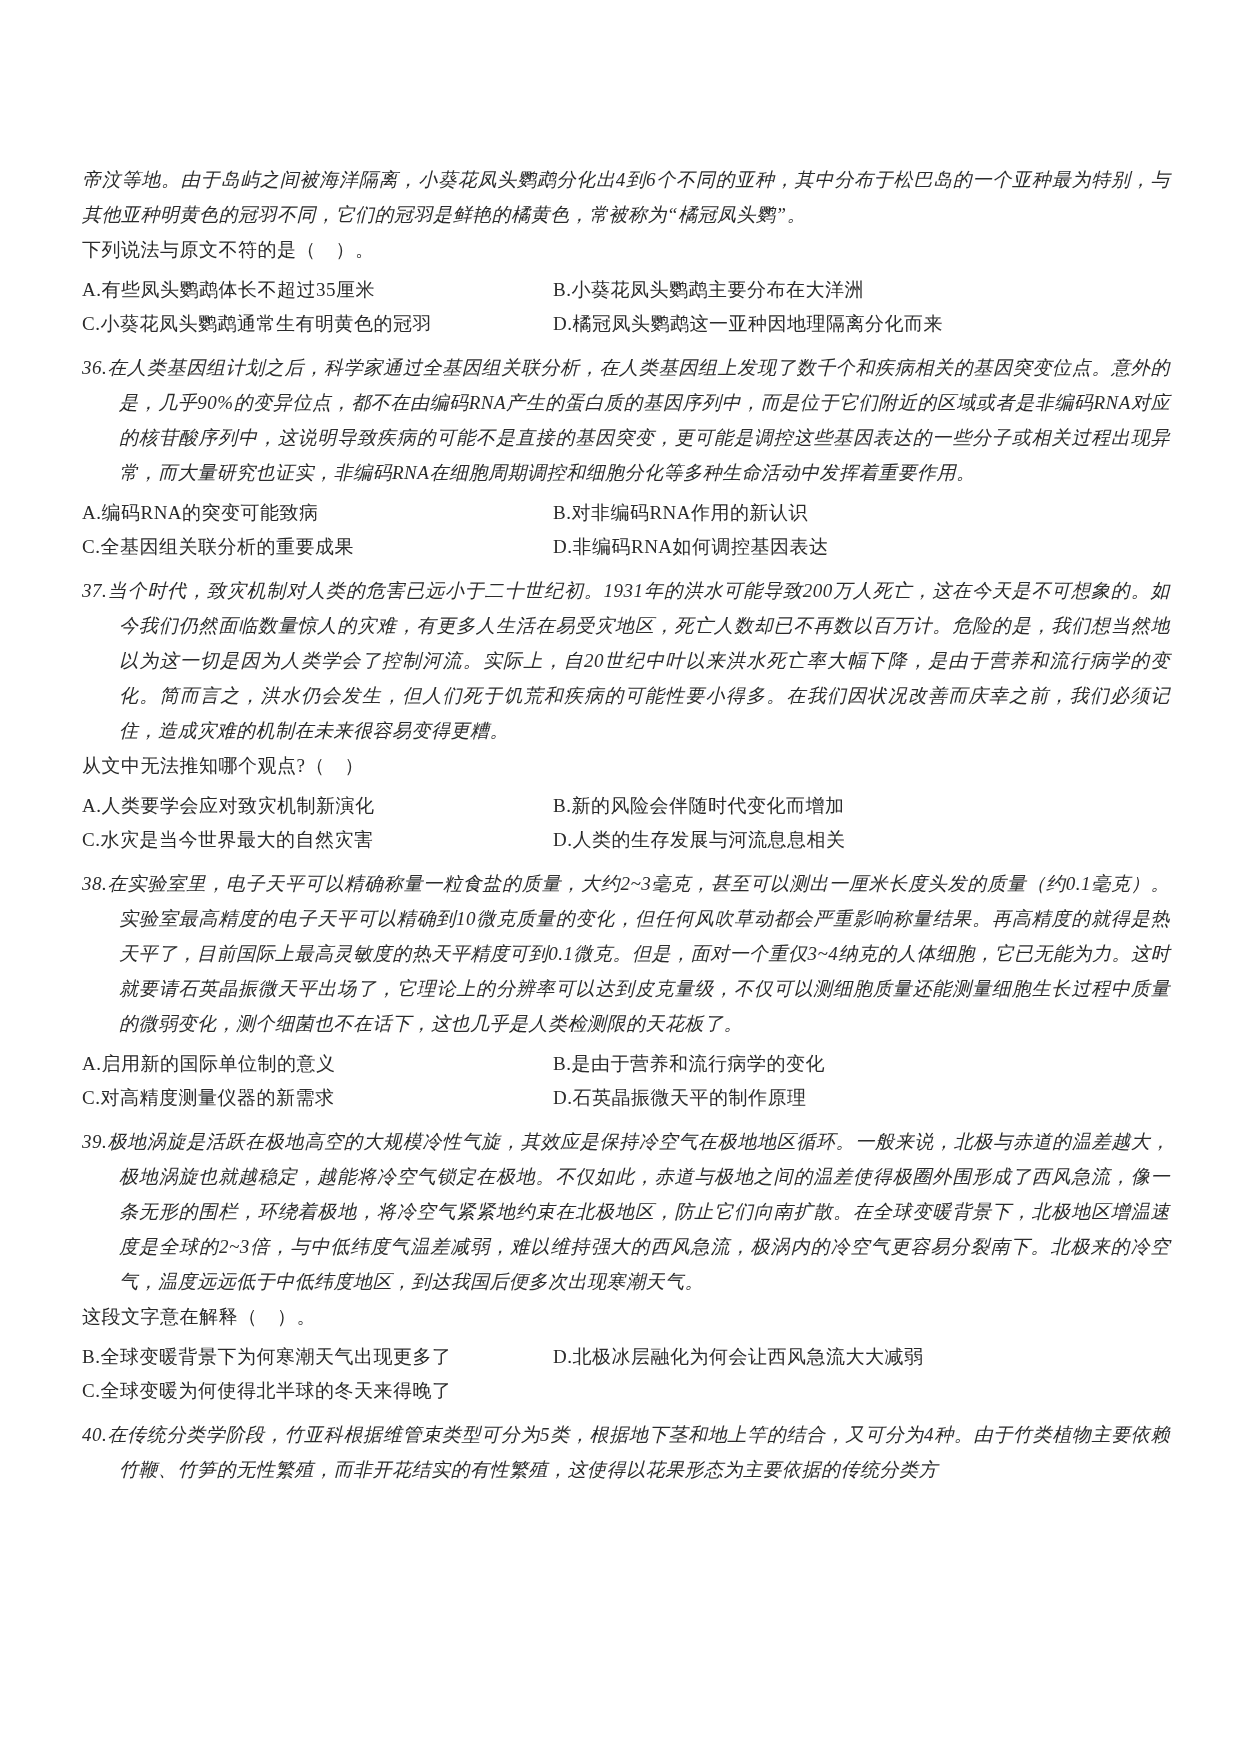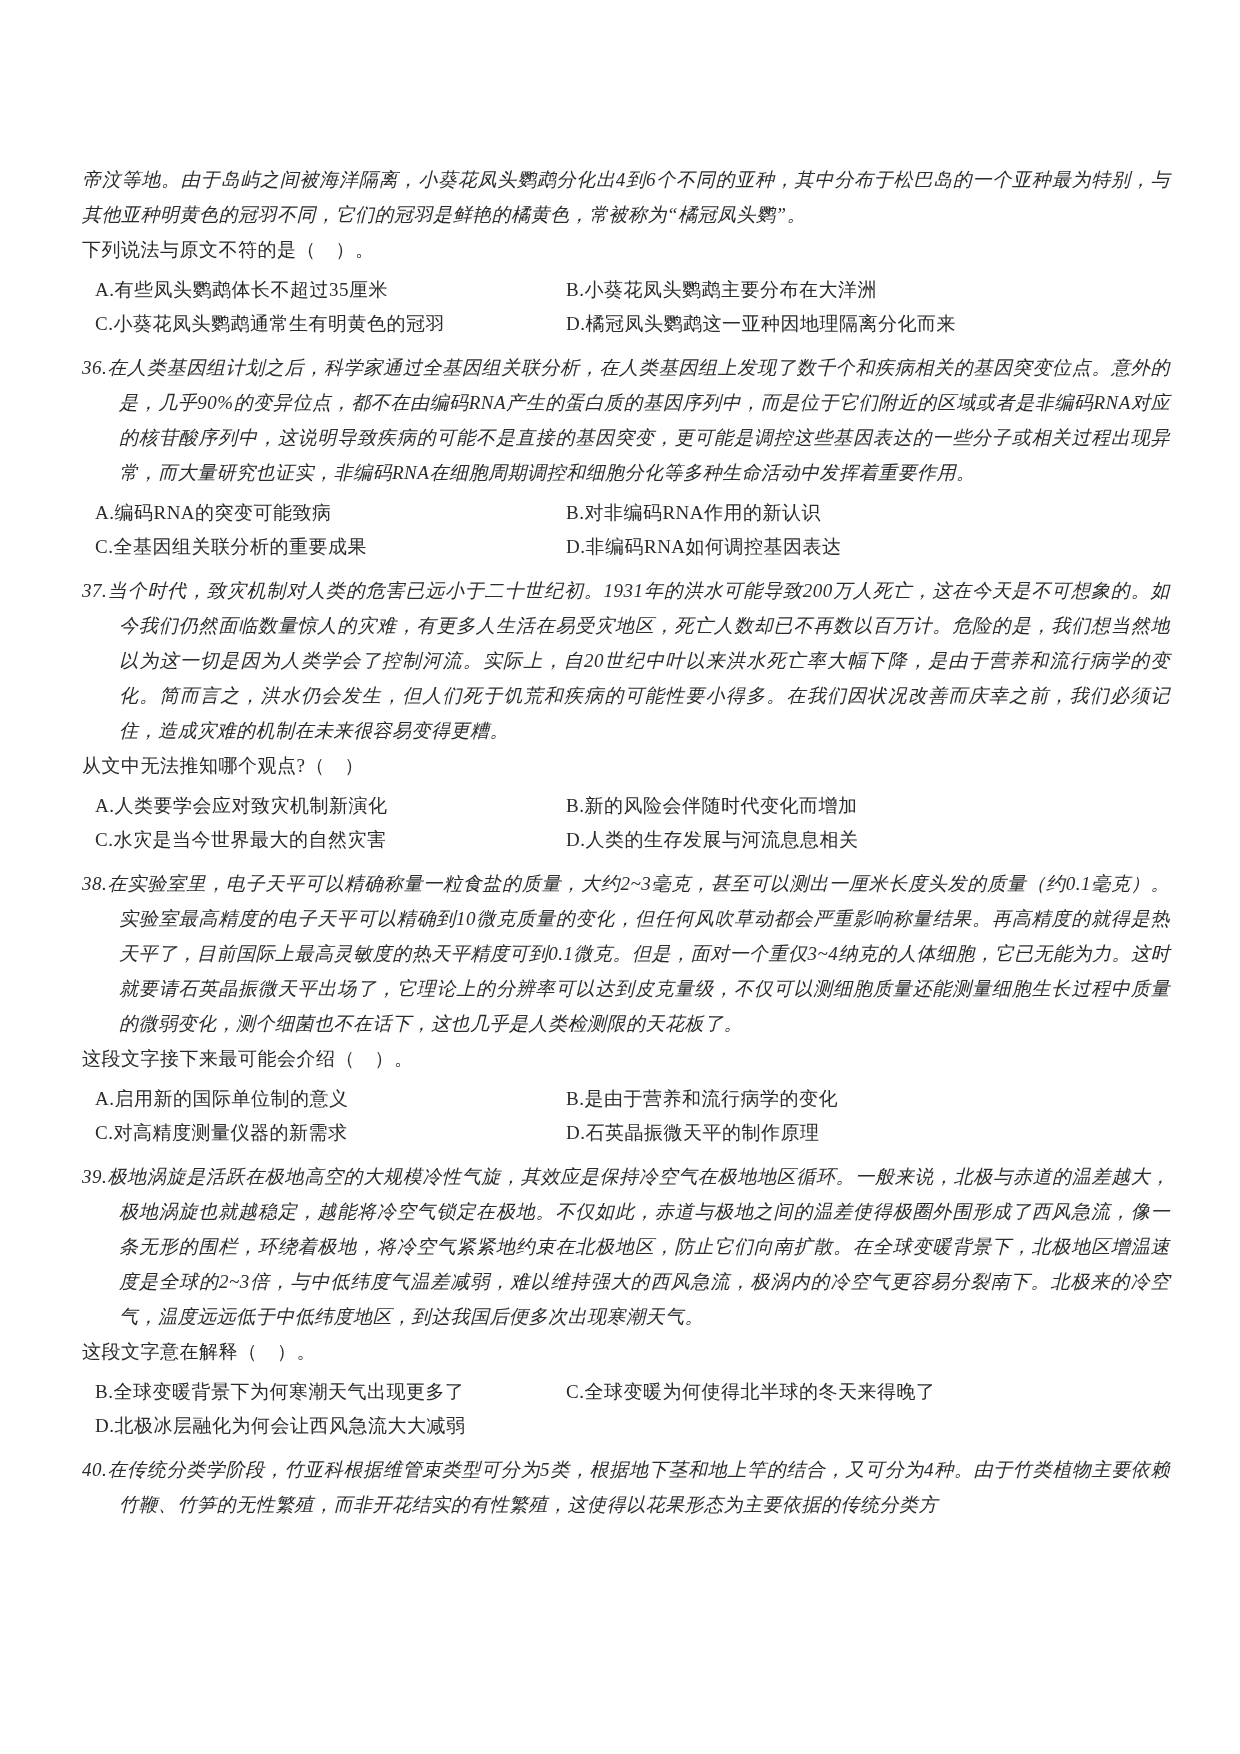--- a/index.html
+++ b/index.html
@@ -44,21 +44,20 @@
   }
   .numbered-block .options{
     margin-left:0;
   }
   .option{
     font-size:19px;
     line-height:34px;
     letter-spacing:0.5px;
     white-space:nowrap;
     overflow:hidden;
-    margin-left:13px;
   }
   .question{
     margin-top:9px;
   }
 </style>
 </head>
 <body>
 
 <div class="page">
 
@@ -89,36 +88,35 @@
     <div class="options">
       <div class="option">A.人类要学会应对致灾机制新演化</div>
       <div class="option">B.新的风险会伴随时代变化而增加</div>
       <div class="option">C.水灾是当今世界最大的自然灾害</div>
       <div class="option">D.人类的生存发展与河流息息相关</div>
     </div>
   </div>
 
   <div class="question numbered-block">
     <p class="passage numbered"><span class="qnum">38.</span><span>在实验室里，电子天平可以精确称量一粒食盐的质量，大约2~3毫克，甚至可以测出一厘米长度头发的质量（约0.1毫克）。实验室最高精度的电子天平可以精确到10微克质量的变化，但任何风吹草动都会严重影响称量结果。再高精度的就得是热天平了，目前国际上最高灵敏度的热天平精度可到0.1微克。但是，面对一个重仅3~4纳克的人体细胞，它已无能为力。这时就要请石英晶振微天平出场了，它理论上的分辨率可以达到皮克量级，不仅可以测细胞质量还能测量细胞生长过程中质量的微弱变化，测个细菌也不在话下，这也几乎是人类检测限的天花板了。</span></p>
-    <p class="stem">这段文字接下来最可能会介绍（　）。</p>
     <div class="options">
       <div class="option">A.启用新的国际单位制的意义</div>
       <div class="option">B.是由于营养和流行病学的变化</div>
       <div class="option">C.对高精度测量仪器的新需求</div>
       <div class="option">D.石英晶振微天平的制作原理</div>
     </div>
   </div>
 
   <div class="question numbered-block">
     <p class="passage numbered"><span class="qnum">39.</span><span>极地涡旋是活跃在极地高空的大规模冷性气旋，其效应是保持冷空气在极地地区循环。一般来说，北极与赤道的温差越大，极地涡旋也就越稳定，越能将冷空气锁定在极地。不仅如此，赤道与极地之间的温差使得极圈外围形成了西风急流，像一条无形的围栏，环绕着极地，将冷空气紧紧地约束在北极地区，防止它们向南扩散。在全球变暖背景下，北极地区增温速度是全球的2~3倍，与中低纬度气温差减弱，难以维持强大的西风急流，极涡内的冷空气更容易分裂南下。北极来的冷空气，温度远远低于中低纬度地区，到达我国后便多次出现寒潮天气。</span></p>
     <p class="stem">这段文字意在解释（　）。</p>
     <div class="options">
       <div class="option">B.全球变暖背景下为何寒潮天气出现更多了</div>
+      <div class="option">D.北极冰层融化为何会让西风急流大大减弱</div>
       <div class="option">C.全球变暖为何使得北半球的冬天来得晚了</div>
-      <div class="option">D.北极冰层融化为何会让西风急流大大减弱</div>
     </div>
   </div>
 
   <div class="question numbered-block">
     <p class="passage numbered"><span class="qnum">40.</span><span>在传统分类学阶段，竹亚科根据维管束类型可分为5类，根据地下茎和地上竿的结合，又可分为4种。由于竹类植物主要依赖竹鞭、竹笋的无性繁殖，而非开花结实的有性繁殖，这使得以花果形态为主要依据的传统分类方</span></p>
   </div>
 
 </div>
 
 </body></html>

